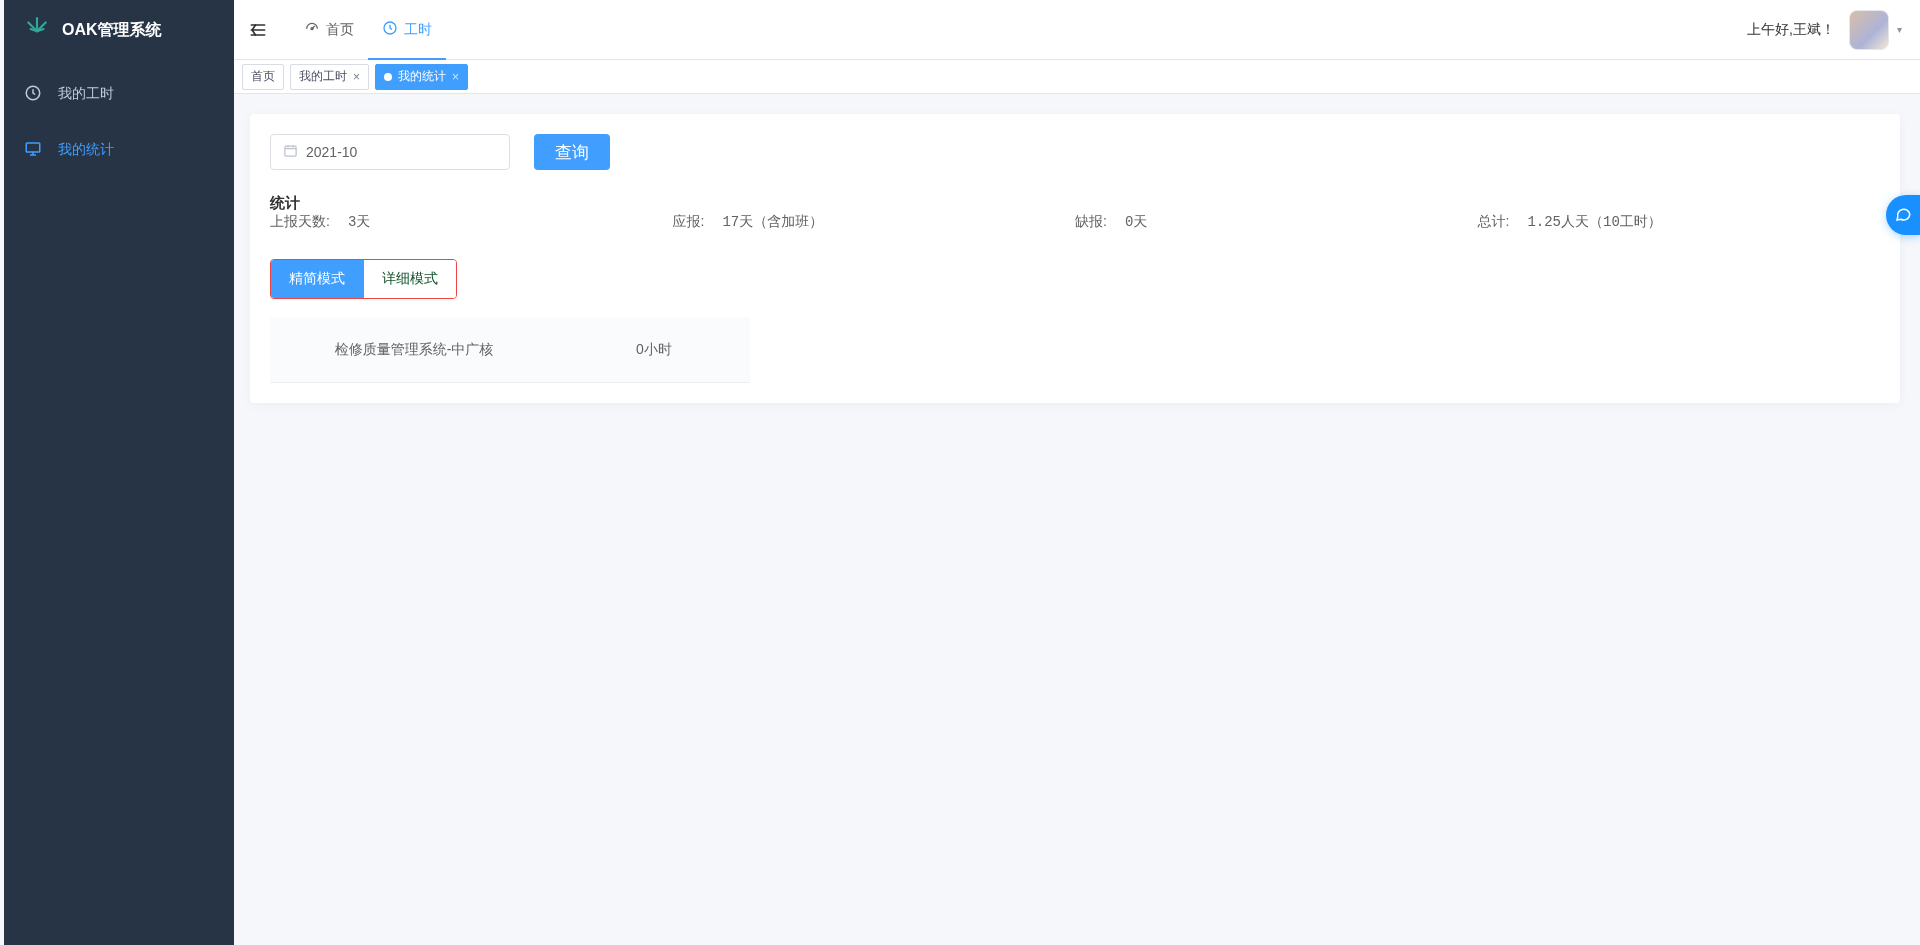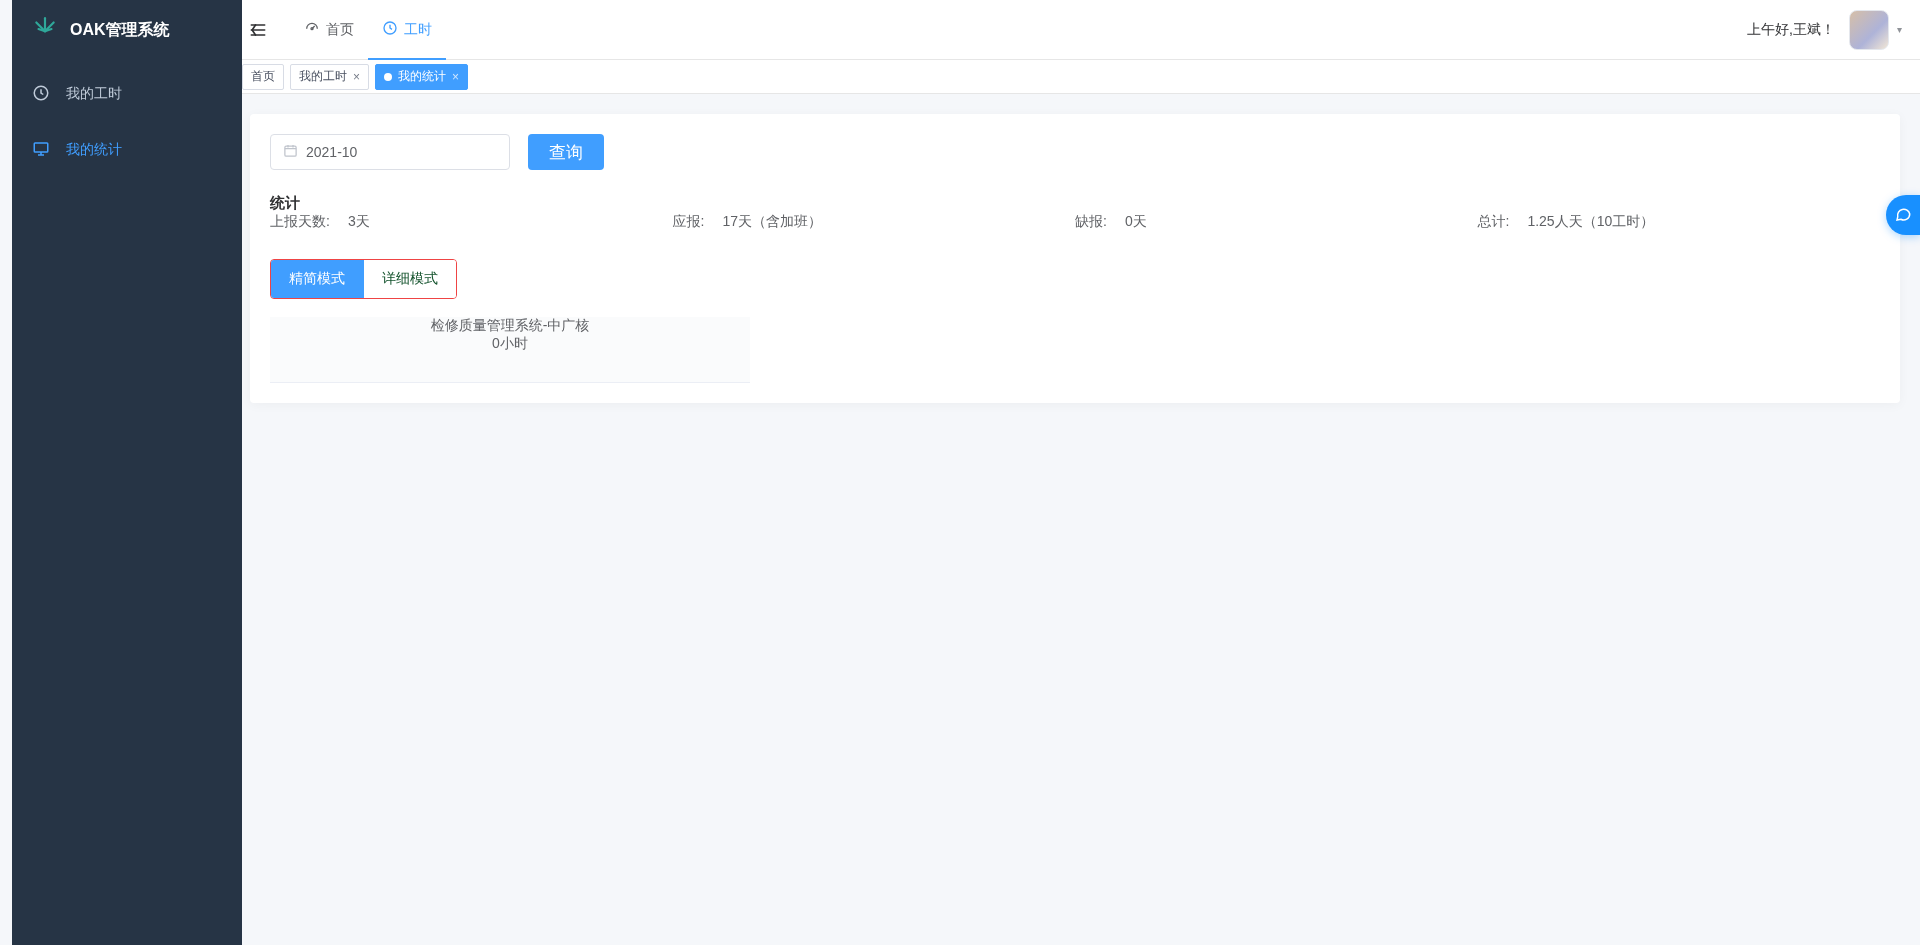--- a/index.html
+++ b/index.html
@@ -12,21 +12,21 @@
       font-size: 14px;
       color: #303133;
       background: #f5f7fa;
       width: 1920px;
       height: 945px;
       overflow: hidden;
     }
     
     .sidebar {
       position: fixed;
-      left: 12px;
+      left: 4px;
       top: 0;
       width: 230px;
       height: 100%;
       background: #263445;
       color: #fff;
       z-index: 100;
     }
     .logo-row {
       height: 60px;
       display: flex;
@@ -194,21 +194,21 @@
     }
     .card {
       background: #fff;
       border-radius: 4px;
       padding: 20px;
       box-shadow: 0 2px 12px 0 rgba(0,0,0,0.04);
     }
     .filter-row {
       display: flex;
       align-items: flex-start;
-      gap: 18px;
+      gap: 24px;
       margin-bottom: 24px;
     }
     .date-input {
       display: flex;
       align-items: center;
       gap: 8px;
       width: 240px;
       height: 36px;
       border: 1px solid #dcdfe6;
       border-radius: 4px;
@@ -247,20 +247,21 @@
     .stat-item {
       flex: 1;
       display: flex;
       gap: 18px;
     }
     .stat-label {
       color: #606266;
     }
     .stat-value {
       color: #606266;
+      font-family: Liberation Mono, monospace;
     }
     
     .segmented {
       display: inline-flex;
       border-radius: 4px;
       overflow: hidden;
       margin-bottom: 18px;
       border: 1px solid #ef4444;
     }
     .seg-btn {
@@ -279,21 +280,20 @@
     }
     
     .simple-table {
       width: 480px;
     }
     .simple-row {
       display: flex;
       height: 66px;
       align-items: center;
       border-bottom: 1px solid #ebeef5;
-      flex-direction: column;
     }
     .simple-row:first-child {
       background: #fafbfc;
     }
     .cell-name {
       width: 60%;
       text-align: center;
       color: #606266;
     }
     .cell-hours {

